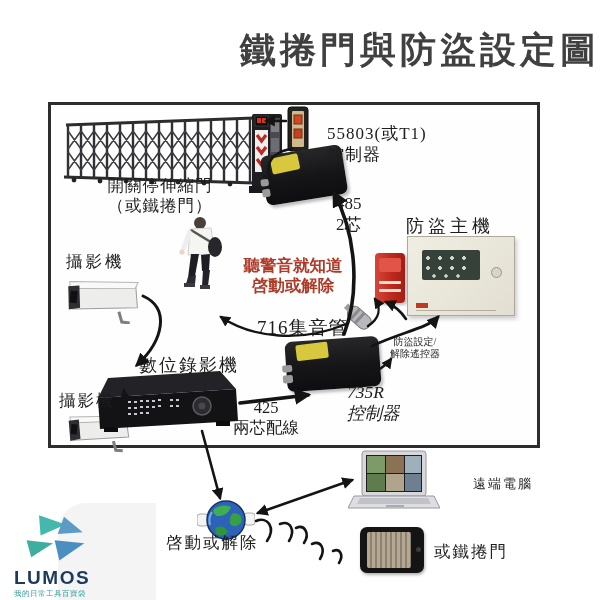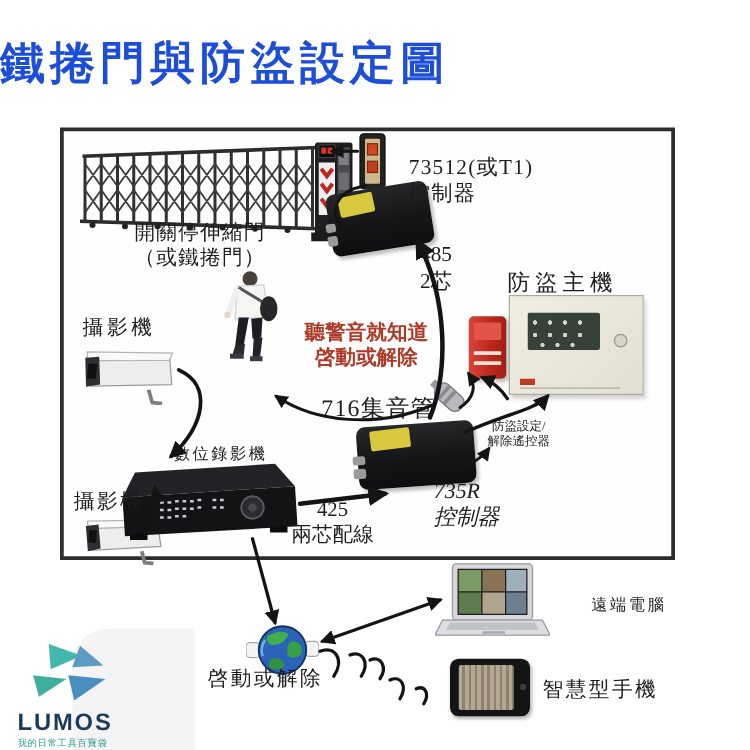--- a/index.html
+++ b/index.html
@@ -1,35 +1,35 @@
 <!DOCTYPE html>
 <html><head>
 <meta charset="utf-8">
 <style>
   html,body{margin:0;padding:0;}
   body{width:600px;height:600px;background:#ffffff;position:relative;overflow:hidden;
        font-family:"Liberation Sans",sans-serif;}
   .abs{position:absolute;}
-  .title{position:absolute;top:26px;left:0;width:600px;text-align:left;
-         font-size:36px;font-weight:700;letter-spacing:4px;color:#1d4ed8;
+  .title{position:absolute;top:26px;left:0;width:600px;text-align:right;
+         font-size:36px;font-weight:700;letter-spacing:4px;color:#404040;
          font-family:"Liberation Sans",sans-serif;}
   .frame{position:absolute;left:48px;top:102px;width:492px;height:346px;
          border:3px solid #2d2d2d;background:#fefefe;box-sizing:border-box;}
   .lbl{position:absolute;font-family:"Liberation Serif",serif;color:#1d1d1d;
        white-space:pre-line;line-height:1.22;z-index:3;}
   .lbl-controller1{left:327px;top:124px;font-size:17px;letter-spacing:1px;}
   .lbl-gate{left:92px;top:176px;font-size:16.5px;width:136px;text-align:center;letter-spacing:1px;}
   .lbl-bus1{left:336px;top:194px;font-size:17px;}
   .lbl-alarm-host{left:406px;top:216px;font-size:18px;letter-spacing:4px;}
   .lbl-listen{left:224px;top:256px;width:138px;text-align:center;font-size:16.5px;
               color:#ae3a28;font-weight:600;}
   .lbl-mic{left:257px;top:316px;font-size:19px;letter-spacing:1px;}
   .lbl-cam-top{left:66px;top:252px;font-size:16.5px;letter-spacing:3px;}
   .lbl-cam-bottom{left:59px;top:391px;font-size:16.5px;letter-spacing:2px;}
-  .lbl-dvr{left:139px;top:355px;font-size:13px;letter-spacing:2px;}
+  .lbl-dvr{left:139px;top:355px;font-size:18px;letter-spacing:2px;}
   .lbl-bus2{left:226px;top:398px;width:80px;text-align:center;font-size:16.5px;}
   .lbl-controller2{left:347px;top:382px;font-size:17.5px;font-style:italic;}
   .lbl-remote{left:390px;top:336px;font-size:10px;line-height:1.2;text-align:center;}
   .lbl-internet{left:166px;top:533px;font-size:16.5px;letter-spacing:2px;}
   .lbl-pc{left:436px;top:476px;font-size:13px;letter-spacing:2px;margin-left:37px;}
   .lbl-phone{left:434px;top:542px;font-size:16.5px;letter-spacing:2px;}
 
   .device{position:absolute;z-index:2;}
   
   .ctrlbox{position:absolute;z-index:2;}
@@ -287,42 +287,42 @@
   <path d="M6,47 L86,47 L92,59 L0,59 Z" fill="#dedee2" stroke="#97979e"></path>
   <path d="M12,49 L80,49 L83,55 L9,55 Z" fill="#c2c2c9"></path>
   <rect x="38" y="56" width="18" height="2" fill="#aaaab2"></rect>
 </svg>
 
 <div class="device phone">
   <div class="screen"></div>
   <div class="btn"></div>
 </div>
 
-<div class="lbl lbl-controller1">73512(或T1)
+<div class="lbl lbl-controller1">55803(或T1)
 控制器</div>
 <div class="lbl lbl-gate">開關停伸縮門
 （或鐵捲門）</div>
 <div class="lbl lbl-bus1">485
 2芯</div>
 <div class="lbl lbl-alarm-host">防盜主機</div>
 <div class="lbl lbl-listen">聽警音就知道
 啓動或解除</div>
 <div class="lbl lbl-mic">716集音管</div>
 <div class="lbl lbl-cam-top">攝影機</div>
 <div class="lbl lbl-cam-bottom">攝影機</div>
 <div class="lbl lbl-dvr">數位錄影機</div>
 <div class="lbl lbl-bus2">425
 兩芯配線</div>
 <div class="lbl lbl-controller2">735R
 控制器</div>
 <div class="lbl lbl-remote">防盜設定/
 解除遙控器</div>
 <div class="lbl lbl-internet">啓動或解除</div>
 <div class="lbl lbl-pc">遠端電腦</div>
-<div class="lbl lbl-phone">智慧型手機</div>
+<div class="lbl lbl-phone">或鐵捲門</div>
 
 <div class="abs logo">
   <svg width="100" height="50" viewBox="0 0 100 64">
     <polygon points="18,4 52,16 20,30" fill="#45b8ae"></polygon>
     <polygon points="50,6 74,26 42,28" fill="#5b9bc4"></polygon>
     <polygon points="2,36 36,40 8,58" fill="#3fae9f"></polygon>
     <polygon points="38,36 76,40 44,62" fill="#4a8fc0"></polygon>
   </svg>
   <div class="logo-name">LUMOS</div>
   <div class="logo-tag">我的日常工具百寶袋</div>

